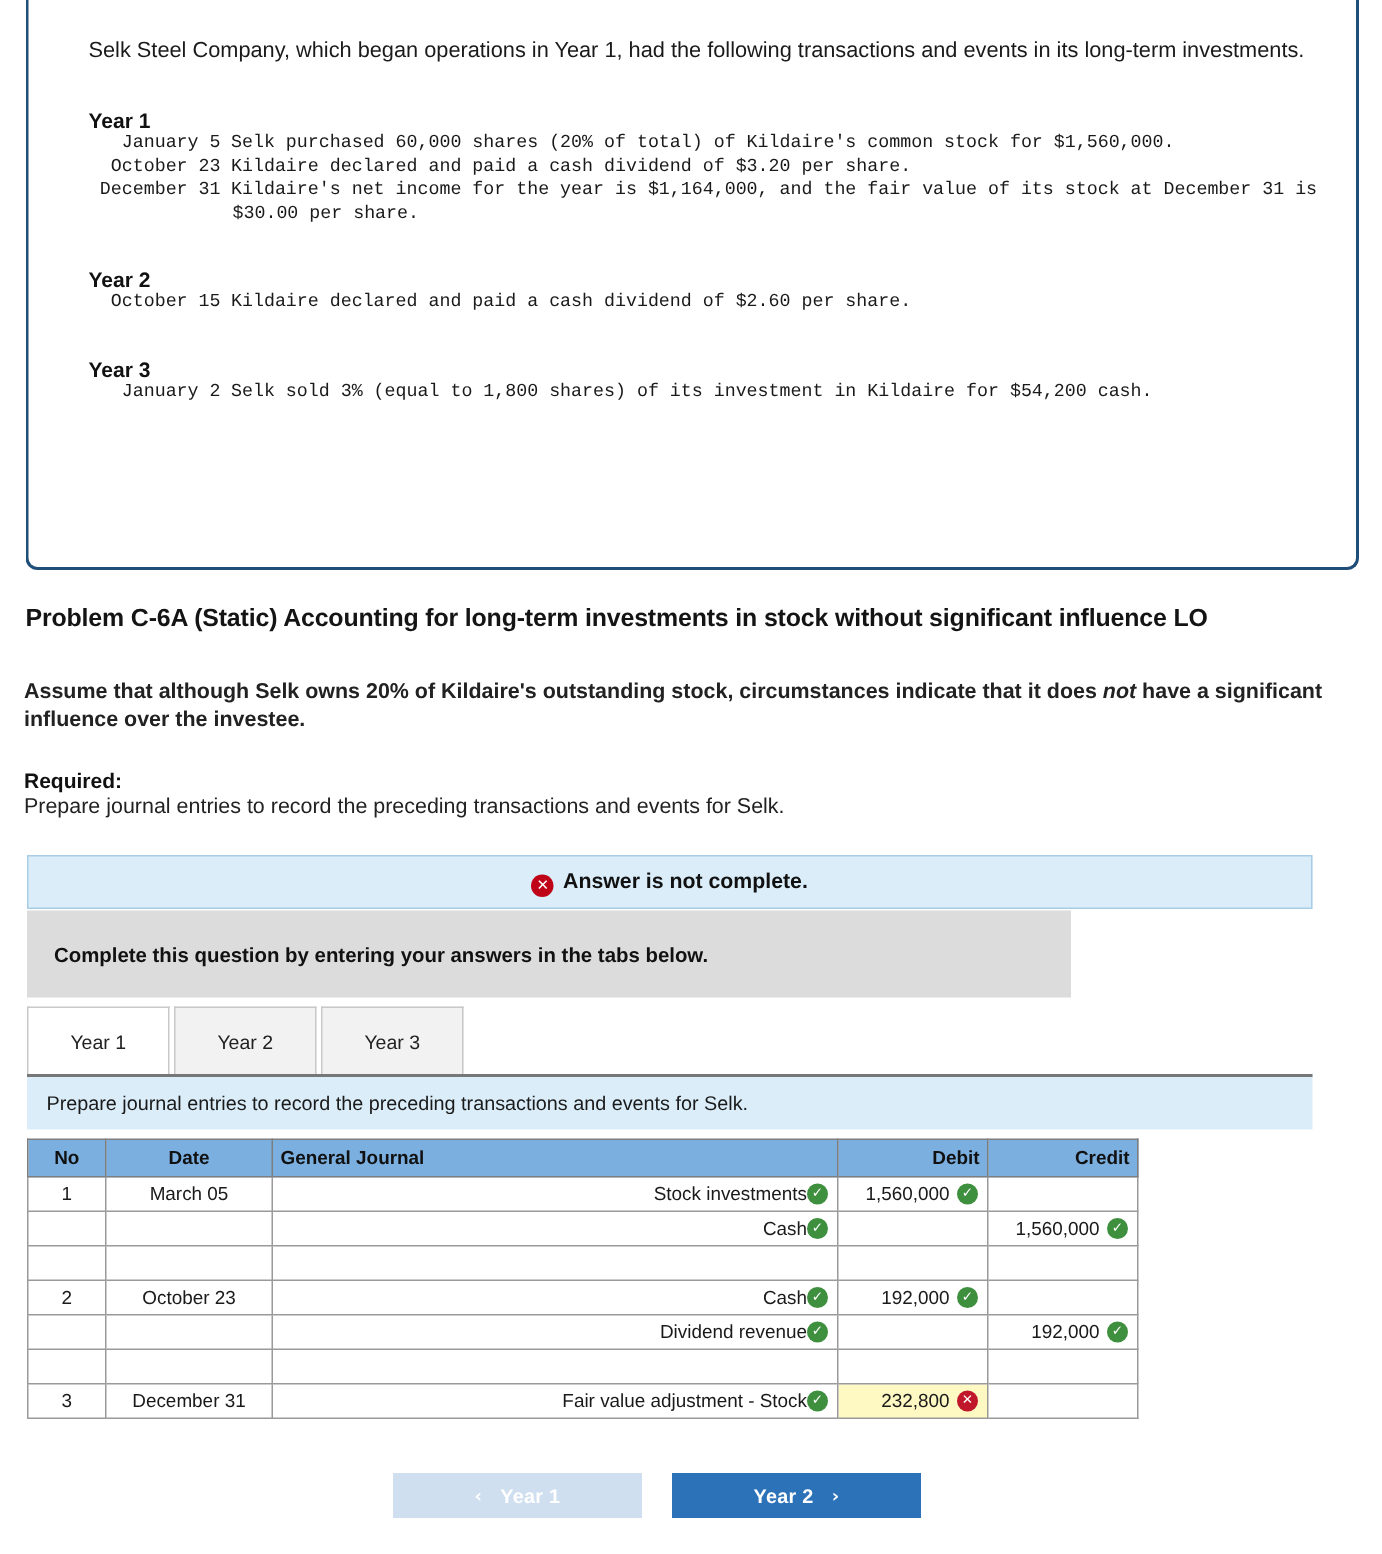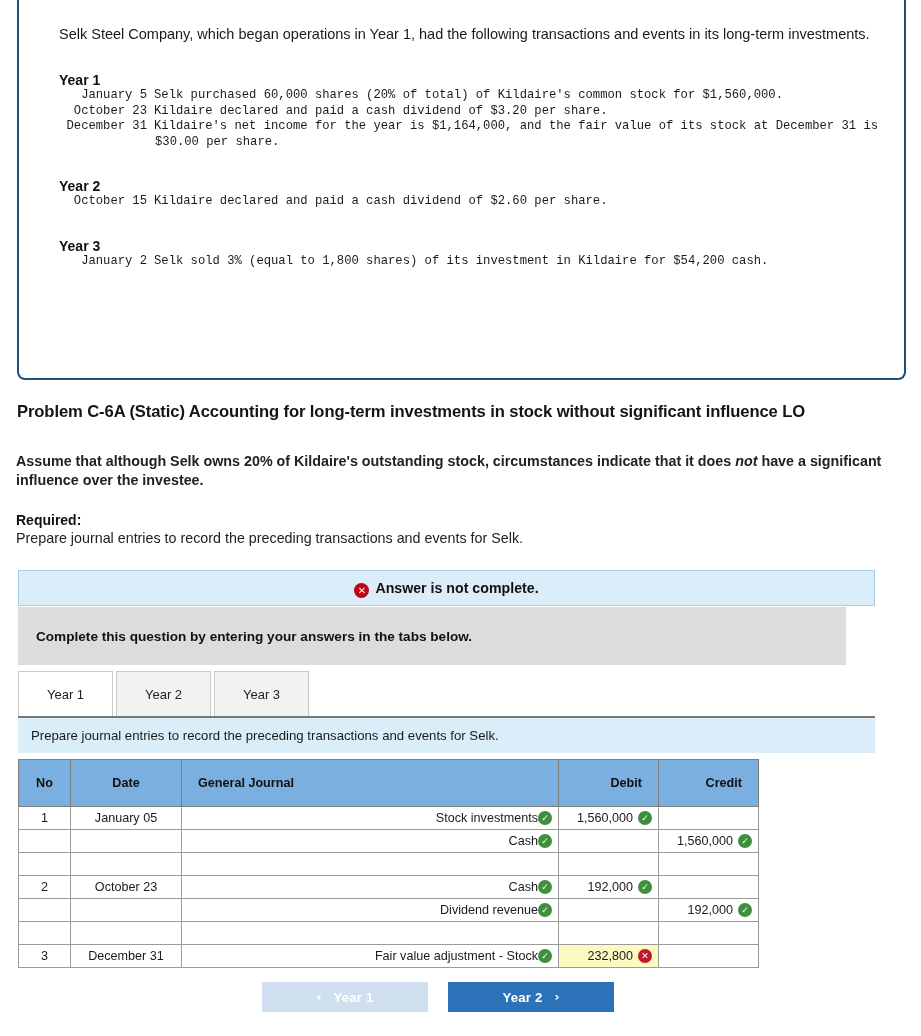--- a/index.html
+++ b/index.html
@@ -88,21 +88,21 @@
     left: 18px; top: 570px;
     width: 857px; height: 36px;
     background: #daedf9;
     border: 1px solid #a9cde6;
     display: flex; align-items: center; justify-content: center;
     font-size: 14.2px; font-weight: bold; color: #111;
   }
   .instruct-banner {
     position: absolute;
     left: 18px; top: 607px;
-    width: 828px; height: 58px;
+    width: 696px; height: 58px;
     background: #dcdcdc;
     display: flex; align-items: center;
     padding-left: 18px;
     font-size: 13.6px; font-weight: bold; color: #111;
   }
 
   
   .icon-x {
     display: inline-block;
     width: 15px; height: 15px;
@@ -173,21 +173,21 @@
     font-size: 12.6px;
     table-layout: fixed;
   }
   .jt th {
     background: #7aafe0;
     border: 1px solid #7e7e7e;
     height: 23px;
     font-size: 12.6px;
     font-weight: bold;
     color: #111;
-    padding: 16px;
+    padding: 5px;
   }
   .jt td {
     border: 1px solid #9a9a9a;
     height: 23px;
     padding: 0 6px;
     color: #1a1a1a;
     background: #fff;
   }
   .c-no    { width: 52px;  text-align: center; }
   .c-date  { width: 111px; text-align: center; }
@@ -275,21 +275,21 @@
         <th class="c-no">No</th>
         <th class="c-date">Date</th>
         <th class="c-gj">General Journal</th>
         <th class="c-debit">Debit</th>
         <th class="c-credit">Credit</th>
       </tr>
     </thead>
     <tbody id="jt-body">
         <tr>
           <td class="c-no">1</td>
-          <td class="c-date">January 05</td>
+          <td class="c-date">March 05</td>
           <td class="c-gj">
             <div class="gj-cell">
               <span class="txt">Stock investments</span>
               <span class="icon-check">✓</span>
             </div>
           </td>
           <td class="c-debit">
             <div class="amt-cell">
               <span class="num">1,560,000</span>
               <span class="icon-check">✓</span>

